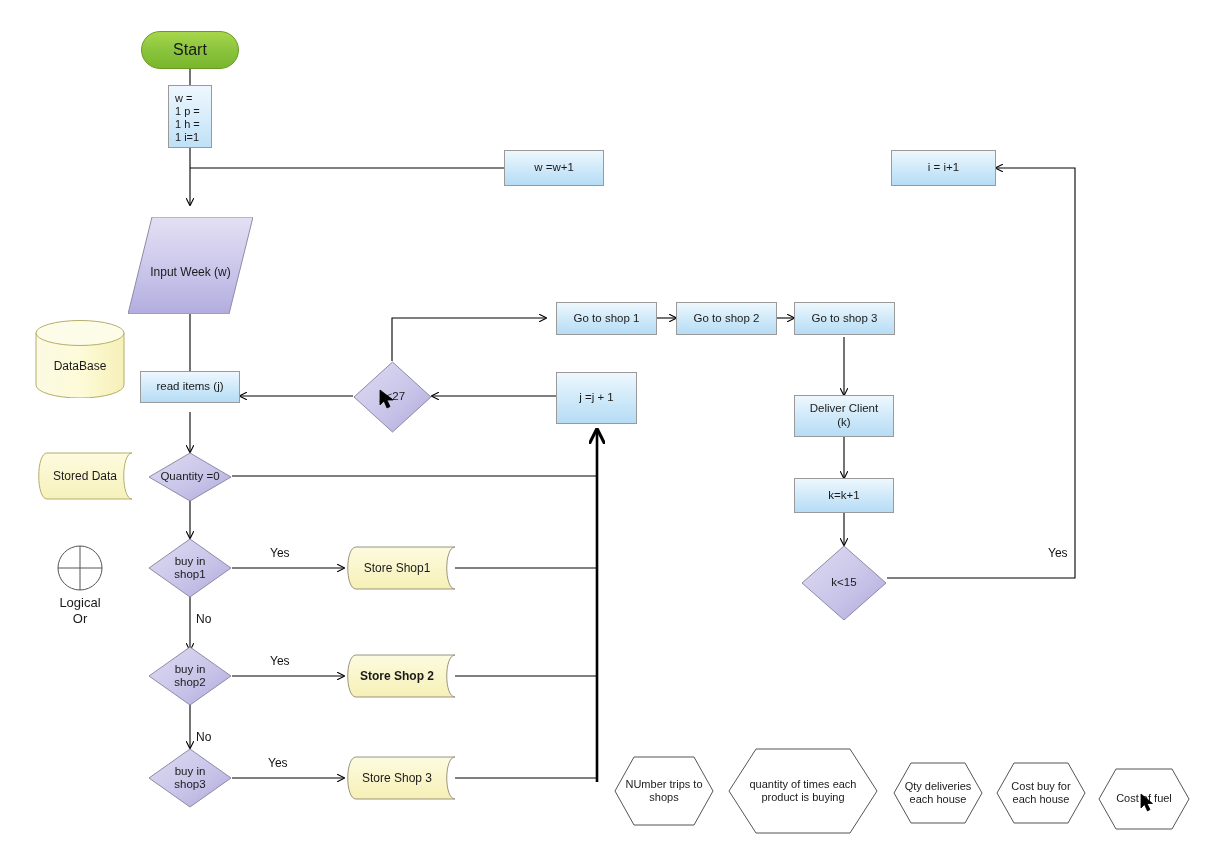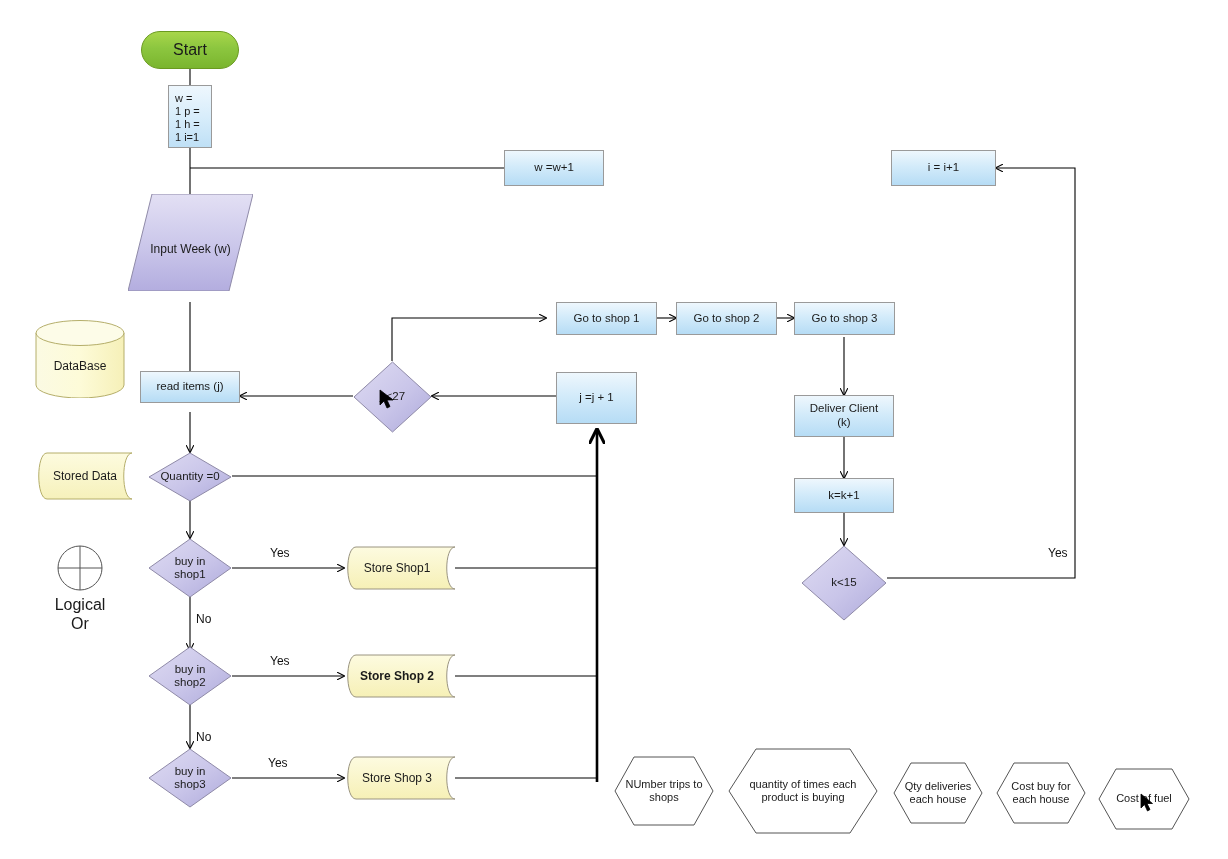--- a/index.html
+++ b/index.html
@@ -38,21 +38,21 @@
   
   .hex{position:absolute;}
   .hex .txt{position:absolute;inset:0;display:flex;align-items:center;
       justify-content:center;font-size:11px;text-align:center;line-height:1.2;}
 
   
   .shape-svg{position:absolute;}
   .shape-svg .txt{position:absolute;inset:0;display:flex;align-items:center;
       justify-content:center;font-size:12px;text-align:center;}
 
-  .caption{position:absolute;font-size:16px;text-align:center;line-height:1.2;}
+  .caption{position:absolute;font-size:13px;text-align:center;line-height:1.2;}
   svg.vec{position:absolute;left:0;top:0;overflow:visible;}
 </style>
 </head>
 <body>
 
 <div id="canvas">
 
   <svg class="vec" width="1228" height="859">
     <defs>
       <marker id="ah" viewBox="0 0 10 10" refX="9" refY="5" markerWidth="7" markerHeight="7" orient="auto-start-reverse">
@@ -128,21 +128,21 @@
   </div>
 
   <div class="node proc" style="left:504px;top:150px;width:100px;height:36px;">
     <span>w =w+1</span>
   </div>
 
   <div class="node proc" style="left:891px;top:150px;width:105px;height:36px;">
     <span>i = i+1</span>
   </div>
 
-  <div class="io" style="left:128px;top:194px;width:125px;height:110px;">
+  <div class="io" style="left:128px;top:217px;width:125px;height:110px;">
     <svg width="125" height="97">
       <defs>
         <linearGradient id="gio" x1="0" y1="0" x2="0" y2="1">
           <stop offset="0%" stop-color="#e3e0f4"></stop>
           <stop offset="55%" stop-color="#cac6ea"></stop>
           <stop offset="100%" stop-color="#b3addf"></stop>
         </linearGradient>
       </defs>
       <polygon points="24,0 125,0 101,97 0,97" fill="url(#gio)" stroke="#8f8aa8" stroke-width="1"></polygon>
     </svg>

